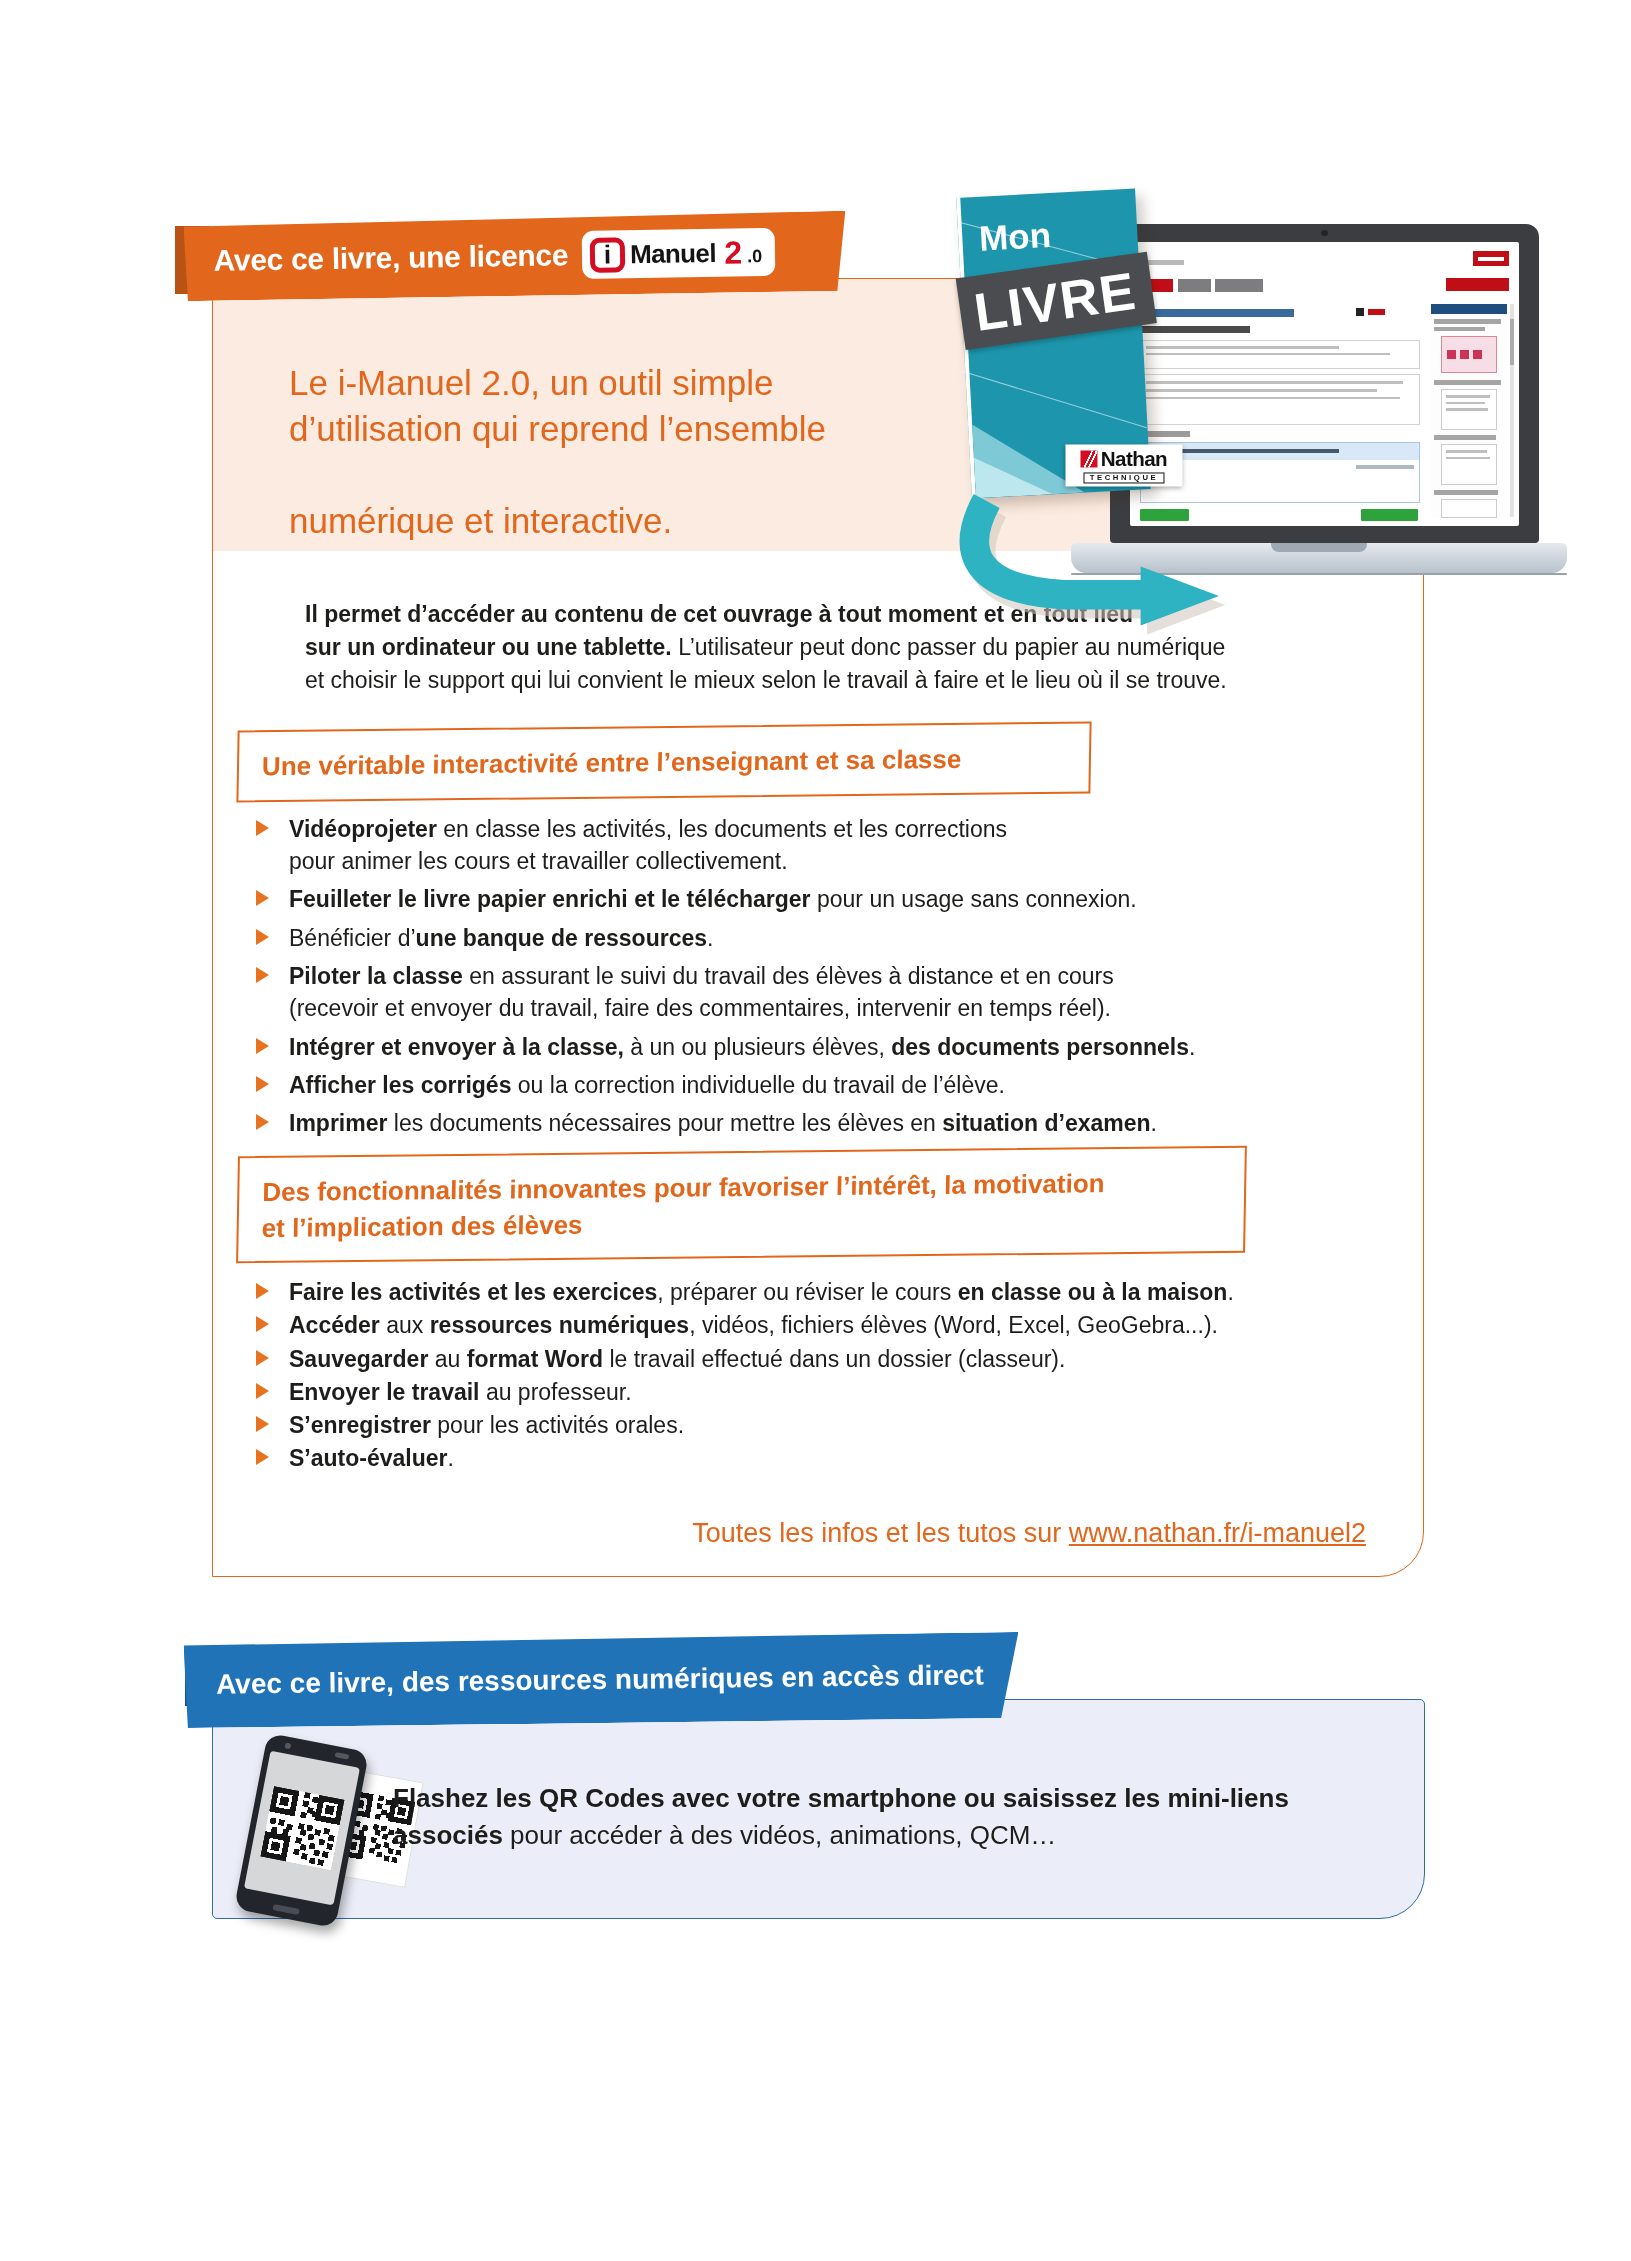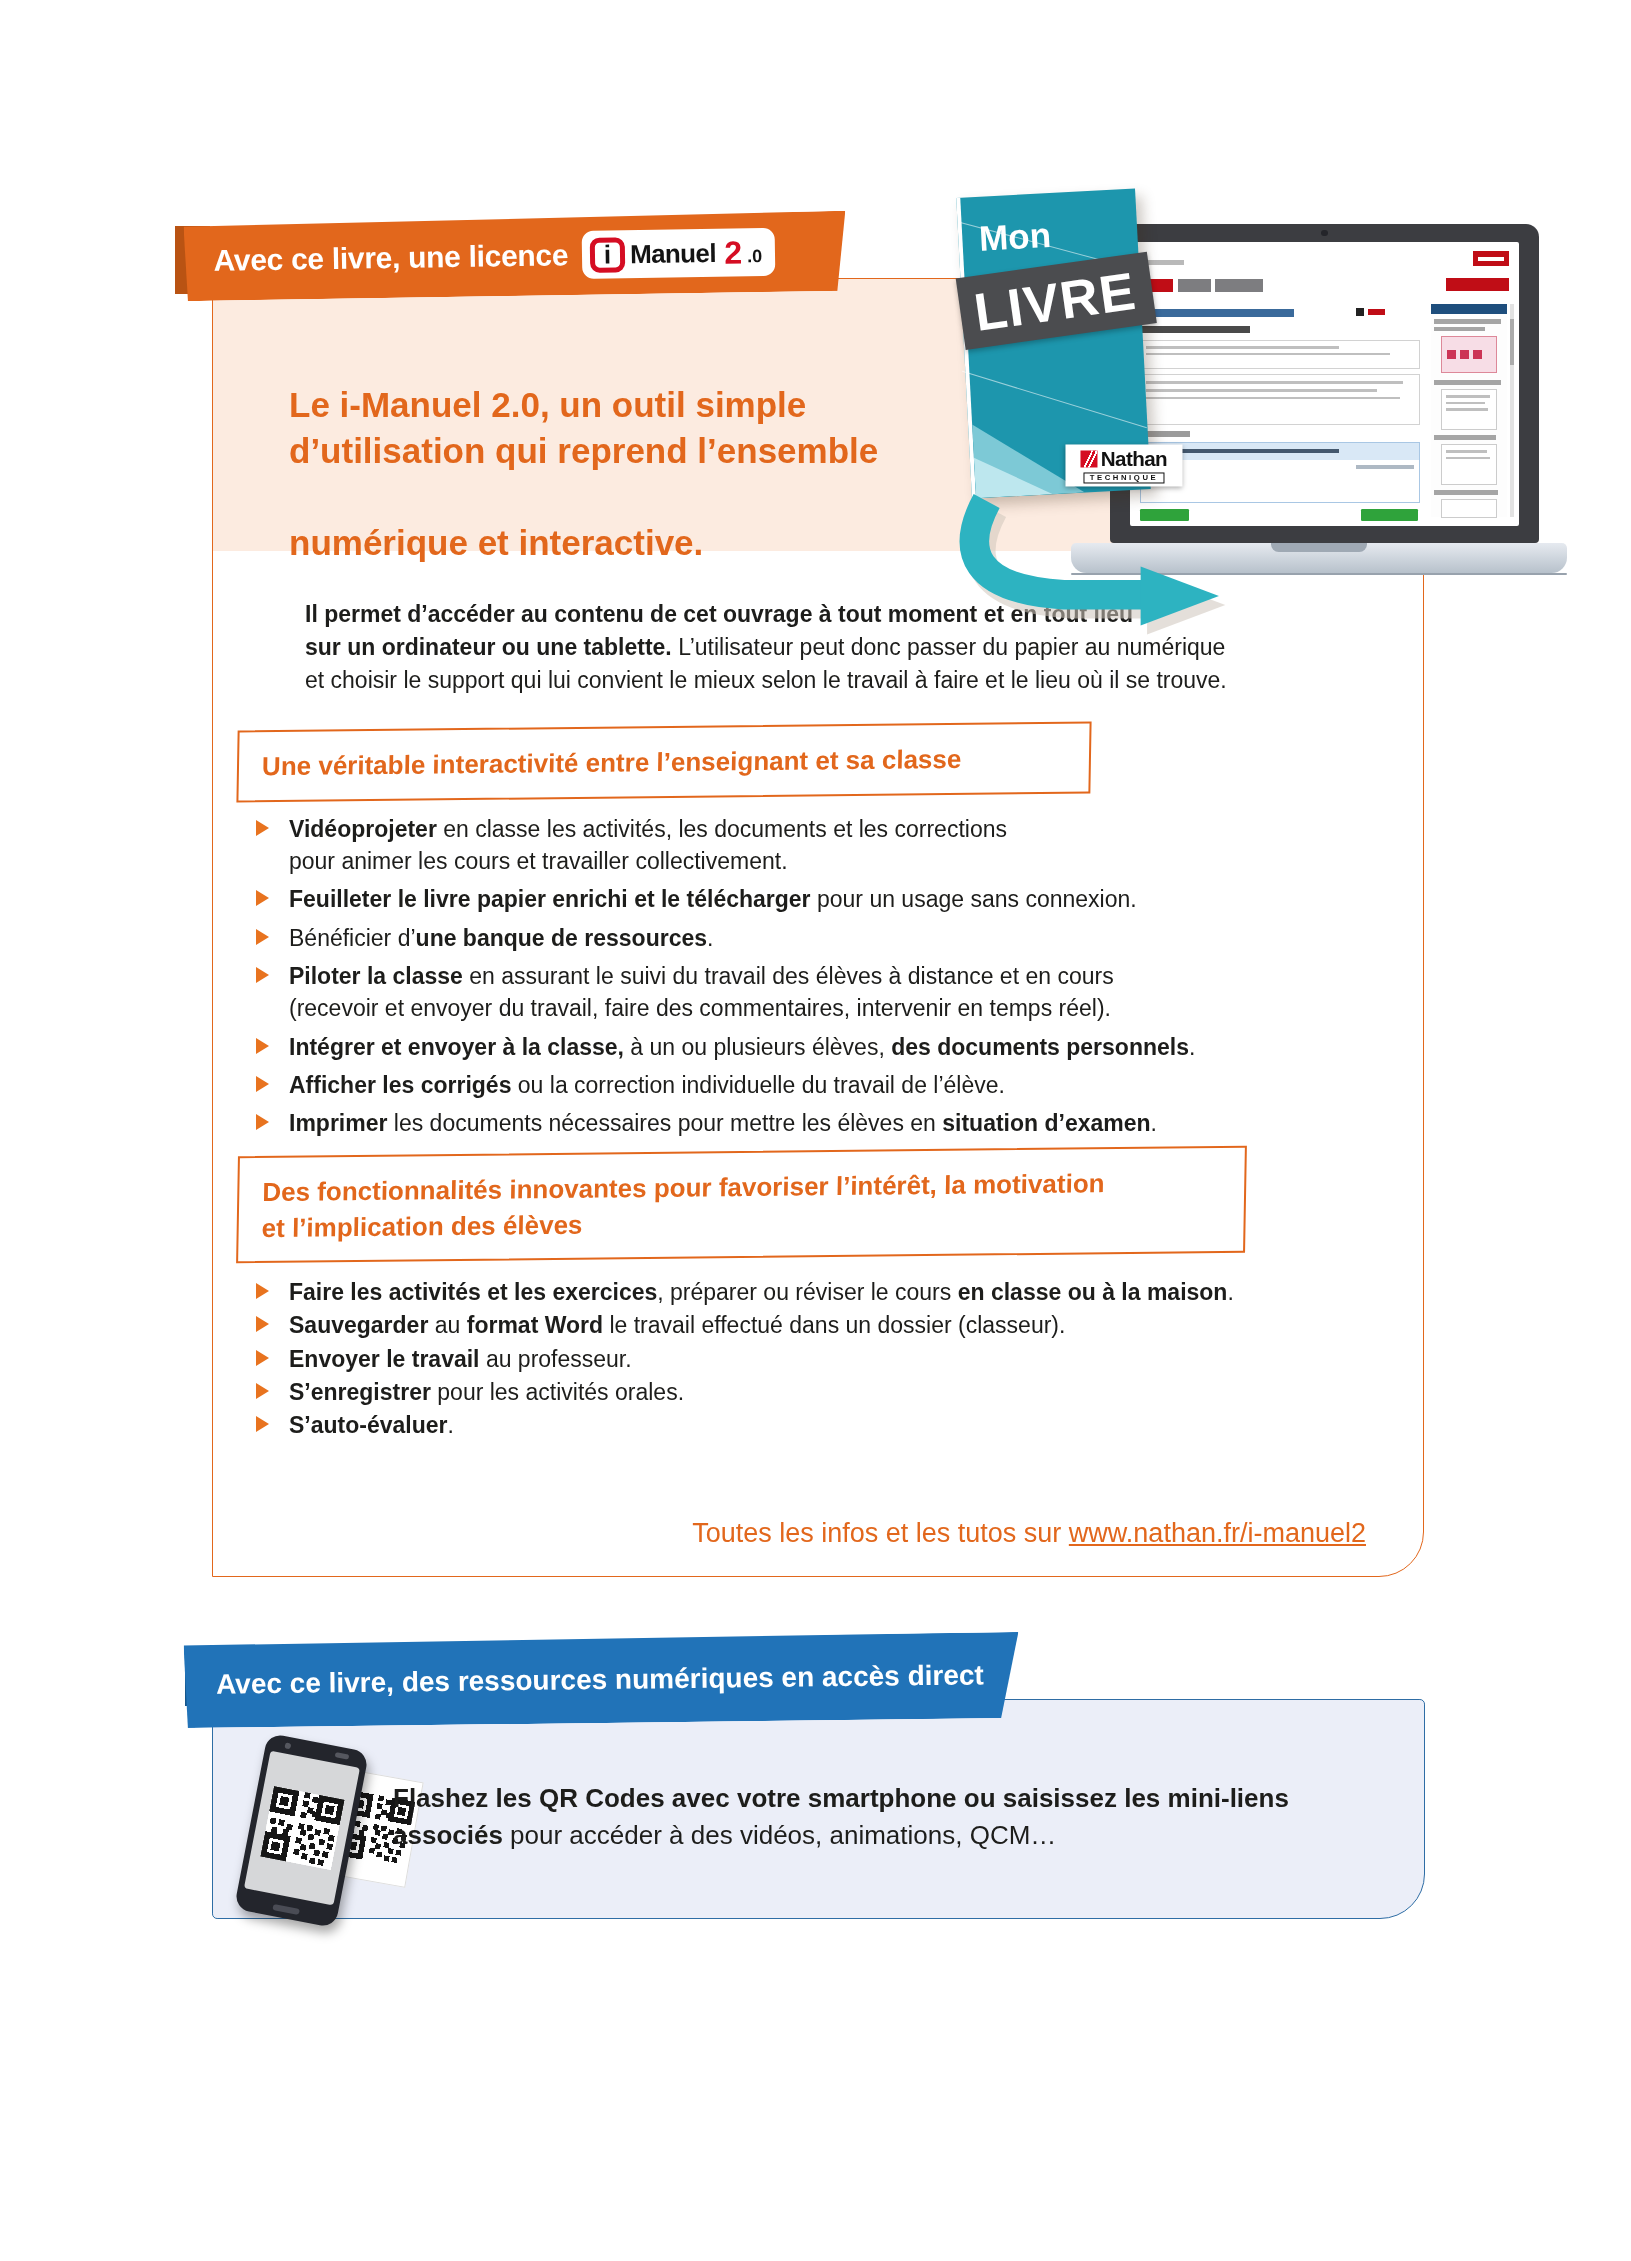--- a/index.html
+++ b/index.html
@@ -18,21 +18,21 @@
       justify-content:center;font-weight:800;font-size:26px;color:#141414;box-sizing:border-box;}
   .iname{font-weight:800;font-size:26px;color:#141414;letter-spacing:-0.6px;}
   .imaj{font-weight:800;font-size:32px;color:#d50d23;margin-left:3.2px;}
   .imin{font-weight:800;font-size:18px;color:#141414;align-self:flex-end;padding-bottom:3.9px;}
 
   
   .mainbox{position:absolute;left:212px;top:278px;width:1212px;height:1299px;border:1.9px solid #e2671c;
       border-radius:0 0 45px 0;background:#fff;z-index:5;box-sizing:border-box;}
   .peach{position:absolute;left:0;top:0;right:0;height:272px;background:#fcebe0;}
   .lead{position:absolute;left:76px;top:81px;width:713px;font-size:35px;line-height:46px;
-      font-weight:bold;color:#e2671c;margin-top:22px;}
+      font-weight:normal;color:#e2671c;}
   .para{position:absolute;left:92px;top:319px;width:1105px;font-size:23px;line-height:33px;}
   .secbox{position:absolute;border:2.6px solid #e2671c;background:#fff;
       transform:rotate(-0.6deg) skewX(-1.6deg);display:flex;align-items:center;padding:0 23px;box-sizing:border-box;}
   .sectext{font-size:26px;font-weight:bold;color:#e2671c;line-height:36px;white-space:nowrap;}
   .sec1{left:24.4px;top:447px;width:854px;height:72px;}
   .sec2{left:24.4px;top:872px;width:1009px;height:107px;}
   .blist{position:absolute;left:40px;margin:0;padding:0;list-style:none;width:1137px;}
   .list1{top:534px;}
   .list2{top:997px;}
   .blist li{position:relative;padding-left:36px;font-size:23px;line-height:32px;}
@@ -165,20 +165,21 @@
         <li><span class="b">Intégrer et envoyer à la classe,</span><span> à un ou plusieurs élèves, </span><span class="b">des documents personnels</span><span>.</span></li>
         <li><span class="b">Afficher les corrigés</span><span> ou la correction individuelle du travail de l’élève.</span></li>
         <li><span class="b">Imprimer</span><span> les documents nécessaires pour mettre les élèves en </span><span class="b">situation d’examen</span><span>.</span></li>
       </ul>
 
     <div class="secbox sec2">
       <div class="sectext"><span>Des fonctionnalités innovantes pour favoriser l’intérêt, la motivation</span><br><span>et l’implication des élèves</span></div>
     </div>
     <ul class="blist list2">
         <li><span class="b">Faire les activités et les exercices</span><span>, préparer ou réviser le cours </span><span class="b">en classe ou à la maison</span><span>.</span></li>
+        <li><span class="b">Accéder</span><span> aux </span><span class="b">ressources numériques</span><span>, vidéos, fichiers élèves (Word, Excel, GeoGebra...).</span></li>
         <li><span class="b">Sauvegarder</span><span> au </span><span class="b">format Word</span><span> le travail effectué dans un dossier (classeur).</span></li>
         <li><span class="b">Envoyer le travail</span><span> au professeur.</span></li>
         <li><span class="b">S’enregistrer</span><span> pour les activités orales.</span></li>
         <li><span class="b">S’auto-évaluer</span><span>.</span></li>
       </ul>
 
     <div class="footnote">
       <span>Toutes les infos et les tutos sur </span><a class="flink">www.nathan.fr/i-manuel2</a>
     </div>
   </div>

